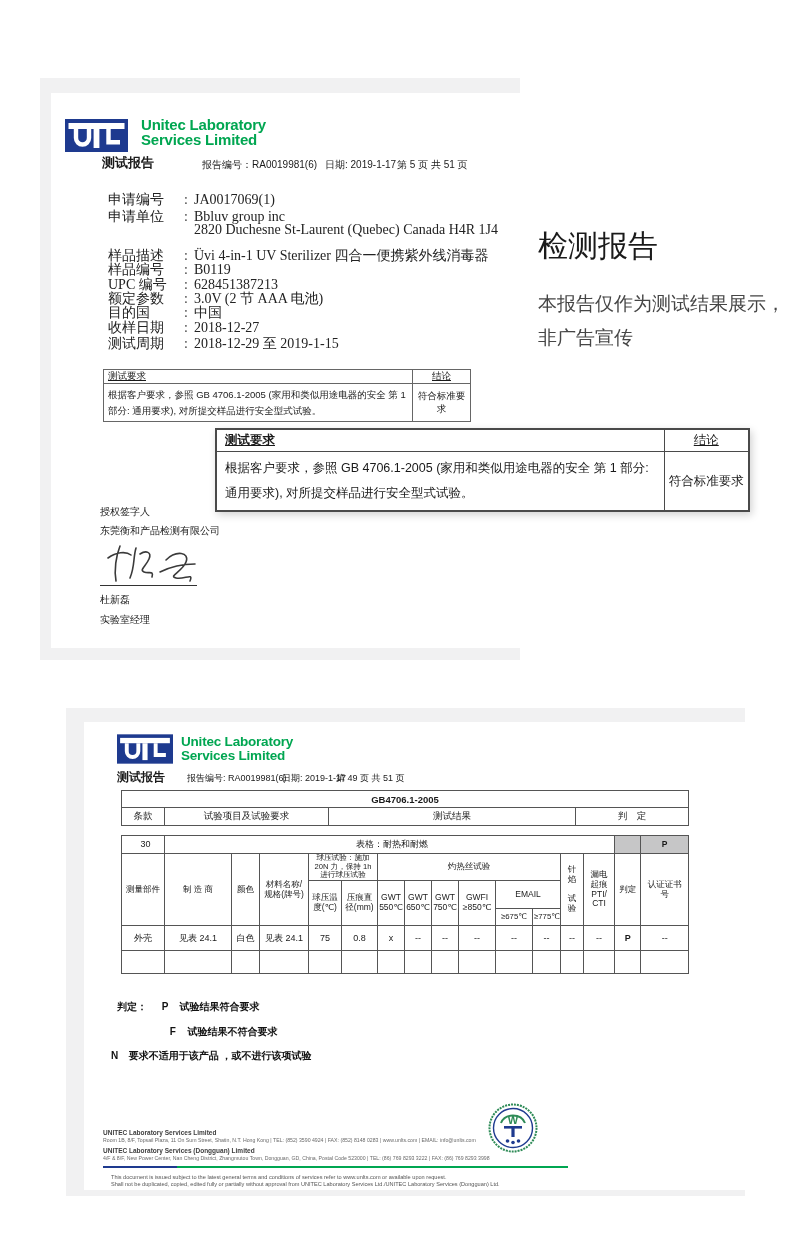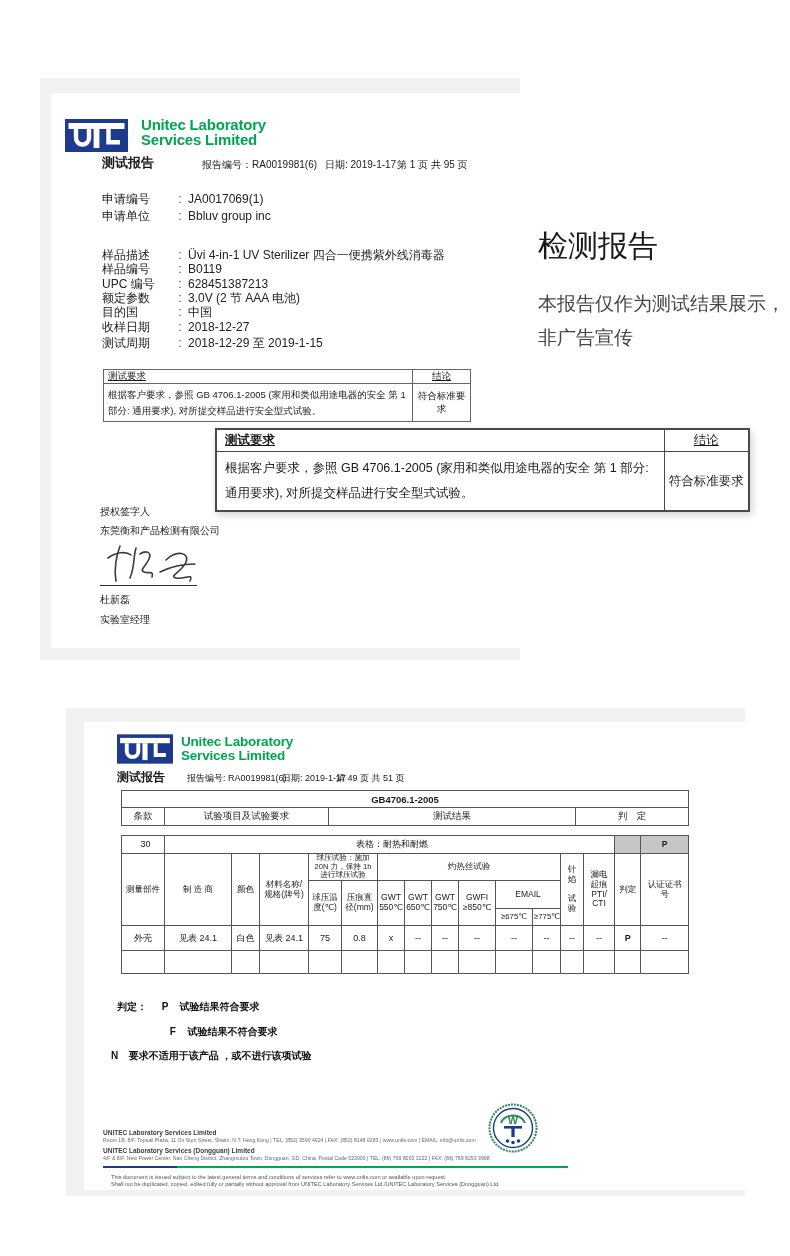--- a/index.html
+++ b/index.html
@@ -10,21 +10,21 @@
   }
   .abs{position:absolute;}
   .panel{position:absolute;background:#f1f1f2;}
   .page{position:absolute;background:#ffffff;padding-left:43px;}
   .bold{font-weight:bold;}
   .pre{white-space:pre-line;}
   
   .logo-mark{display:block;}
   .logo-name{font-weight:bold;color:#00a651;letter-spacing:-0.2px;line-height:1.02;}
   
-  .f-row{position:absolute;left:2px;font-size:12px;color:#222;white-space:nowrap;}
+  .f-row{position:absolute;left:8px;font-size:14px;color:#222;white-space:nowrap;font-family:Liberation Serif, serif;}
   .f-label{display:inline-block;width:70px;}
   .f-sep{display:inline-block;width:16px;text-align:center;color:#444;}
   
   table{border-collapse:collapse;table-layout:fixed;}
   td{border:1px solid #555;text-align:center;vertical-align:middle;padding:0 1px;overflow:hidden;}
   .t-small{width:367px;font-size:9.5px;}
   .t-small td{border-color:#666;}
   .t-small .hdr td{height:13px;}
   .t-small .body td{height:35px;}
   .t-small .req{text-align:left;padding:1px 4px;line-height:16px;}
@@ -84,25 +84,26 @@
     </div>
 
     <div class="abs bold" style="left:51px;top:61px;font-size:13px;">测试报告</div>
     <div class="abs nowrap" style="left:151px;top:65px;font-size:10px;">
       <span>报告编号：</span><span>RA0019981(6)</span>
     </div>
     <div class="abs nowrap" style="left:274px;top:65px;font-size:10px;">
       <span>日期:</span>
       <span>2019-1-17</span>
     </div>
-    <div class="abs nowrap" style="left:346px;top:65px;font-size:10px;">第 1 页 共 95 页</div>
+    <div class="abs nowrap" style="left:346px;top:65px;font-size:10px;">第 5 页 共 51 页</div>
 
     <div class="abs" style="left:49px;top:98px;width:400px;height:160px;">
       <div class="f-row" style="top:0px;"><span class="f-label">申请编号</span><span class="f-sep">:</span><span class="f-value">JA0017069(1)</span></div>
       <div class="f-row" style="top:17px;"><span class="f-label">申请单位</span><span class="f-sep">:</span><span class="f-value">Bbluv group inc</span></div>
+      <div class="f-row" style="top:31px;"><span class="f-label"></span><span class="f-sep"></span><span class="f-value">2820 Duchesne St-Laurent (Quebec) Canada H4R 1J4</span></div>
       <div class="f-row" style="top:56px;"><span class="f-label">样品描述</span><span class="f-sep">:</span><span class="f-value">Üvi 4-in-1 UV Sterilizer 四合一便携紫外线消毒器</span></div>
       <div class="f-row" style="top:70px;"><span class="f-label">样品编号</span><span class="f-sep">:</span><span class="f-value">B0119</span></div>
       <div class="f-row" style="top:85px;"><span class="f-label">UPC 编号</span><span class="f-sep">:</span><span class="f-value">628451387213</span></div>
       <div class="f-row" style="top:99px;"><span class="f-label">额定参数</span><span class="f-sep">:</span><span class="f-value">3.0V (2 节 AAA 电池)</span></div>
       <div class="f-row" style="top:113px;"><span class="f-label">目的国</span><span class="f-sep">:</span><span class="f-value">中国</span></div>
       <div class="f-row" style="top:128px;"><span class="f-label">收样日期</span><span class="f-sep">:</span><span class="f-value">2018-12-27</span></div>
       <div class="f-row" style="top:144px;"><span class="f-label">测试周期</span><span class="f-sep">:</span><span class="f-value">2018-12-29 至 2019-1-15</span></div>
     </div>
 
     <table class="abs t-small" style="left:52px;top:276px;">

